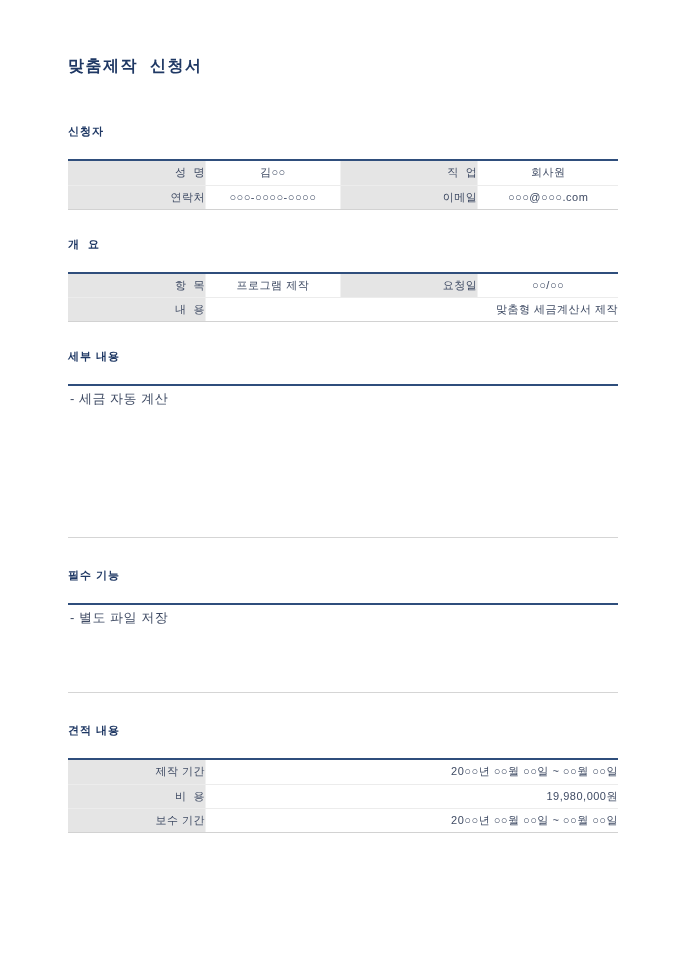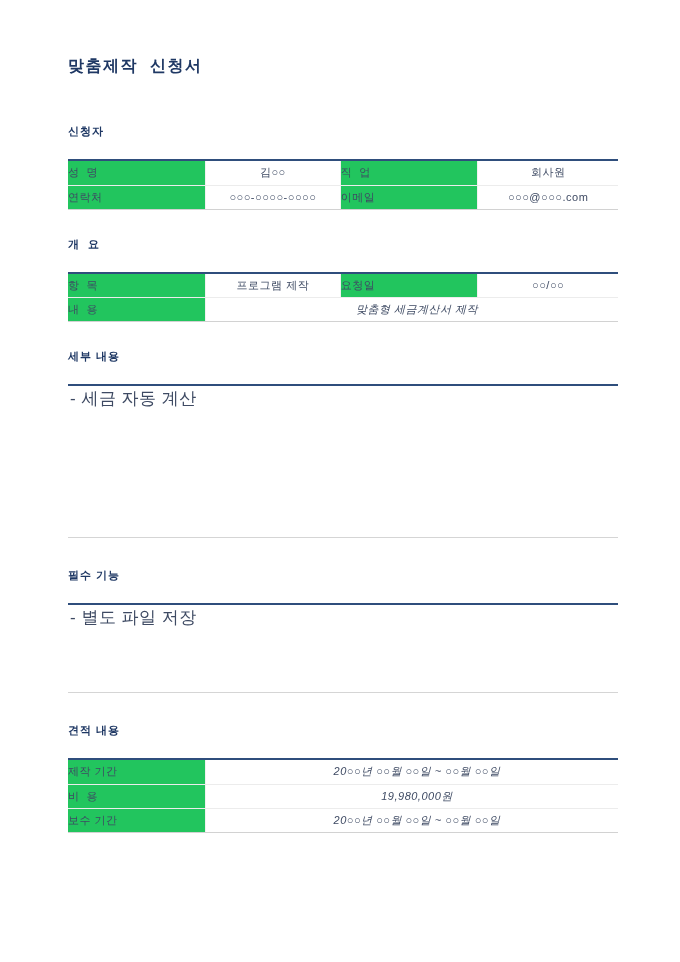--- a/index.html
+++ b/index.html
@@ -45,30 +45,30 @@
     font-size: 11px;
     color: #3E4A63;
     letter-spacing: 0.5px;
     border-bottom: 1px solid #ECECEC;
     white-space: pre;
     overflow: hidden;
   }
   table.grid tr:last-child td { border-bottom: 1px solid #D2D2D2; }
   table.grid td:not(:first-child) { border-left: 1px solid #F1F1F1; }
   td.lbl {
-    background: #22c55e;
-    text-align: left;
+    background: #e5e5e5;
+    text-align: right;
   }
   td.val { background: #ffffff; text-align: center; }
-  td.val.left { text-align: center; padding-left: 10px; font-style: italic; }
+  td.val.left { text-align: right; padding-left: 10px; }
 
   .free-area {
     border-bottom: 1px solid #D5D5D5;
     padding: 5px 2px 0 2px;
-    font-size: 17px;
+    font-size: 13px;
     color: #3E4A63;
     letter-spacing: 0.5px;
   }
   .free-area.tall { min-height: 152px; }
   .free-area.short { min-height: 88px; }
   .free-line { white-space: pre; line-height: 16px; }
 </style>
 </head>
 <body>
 

